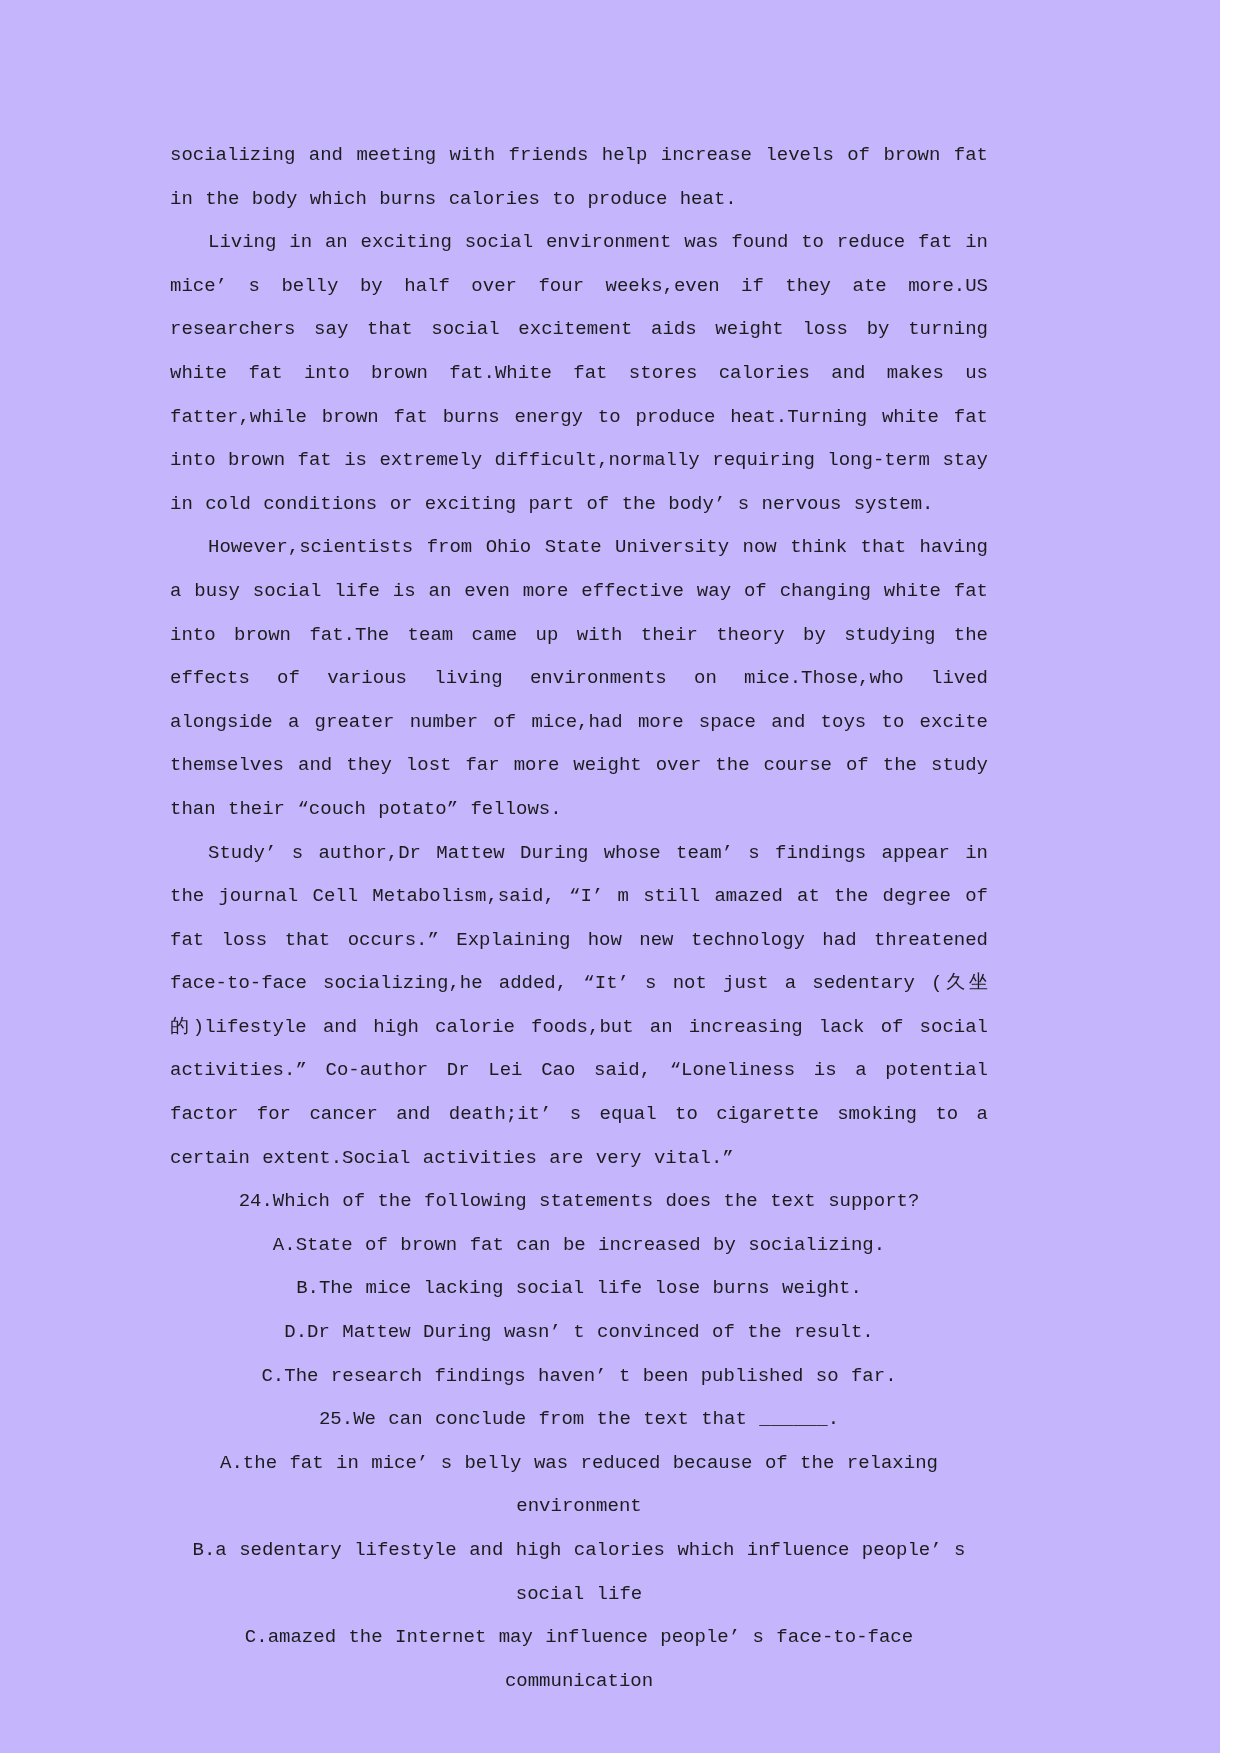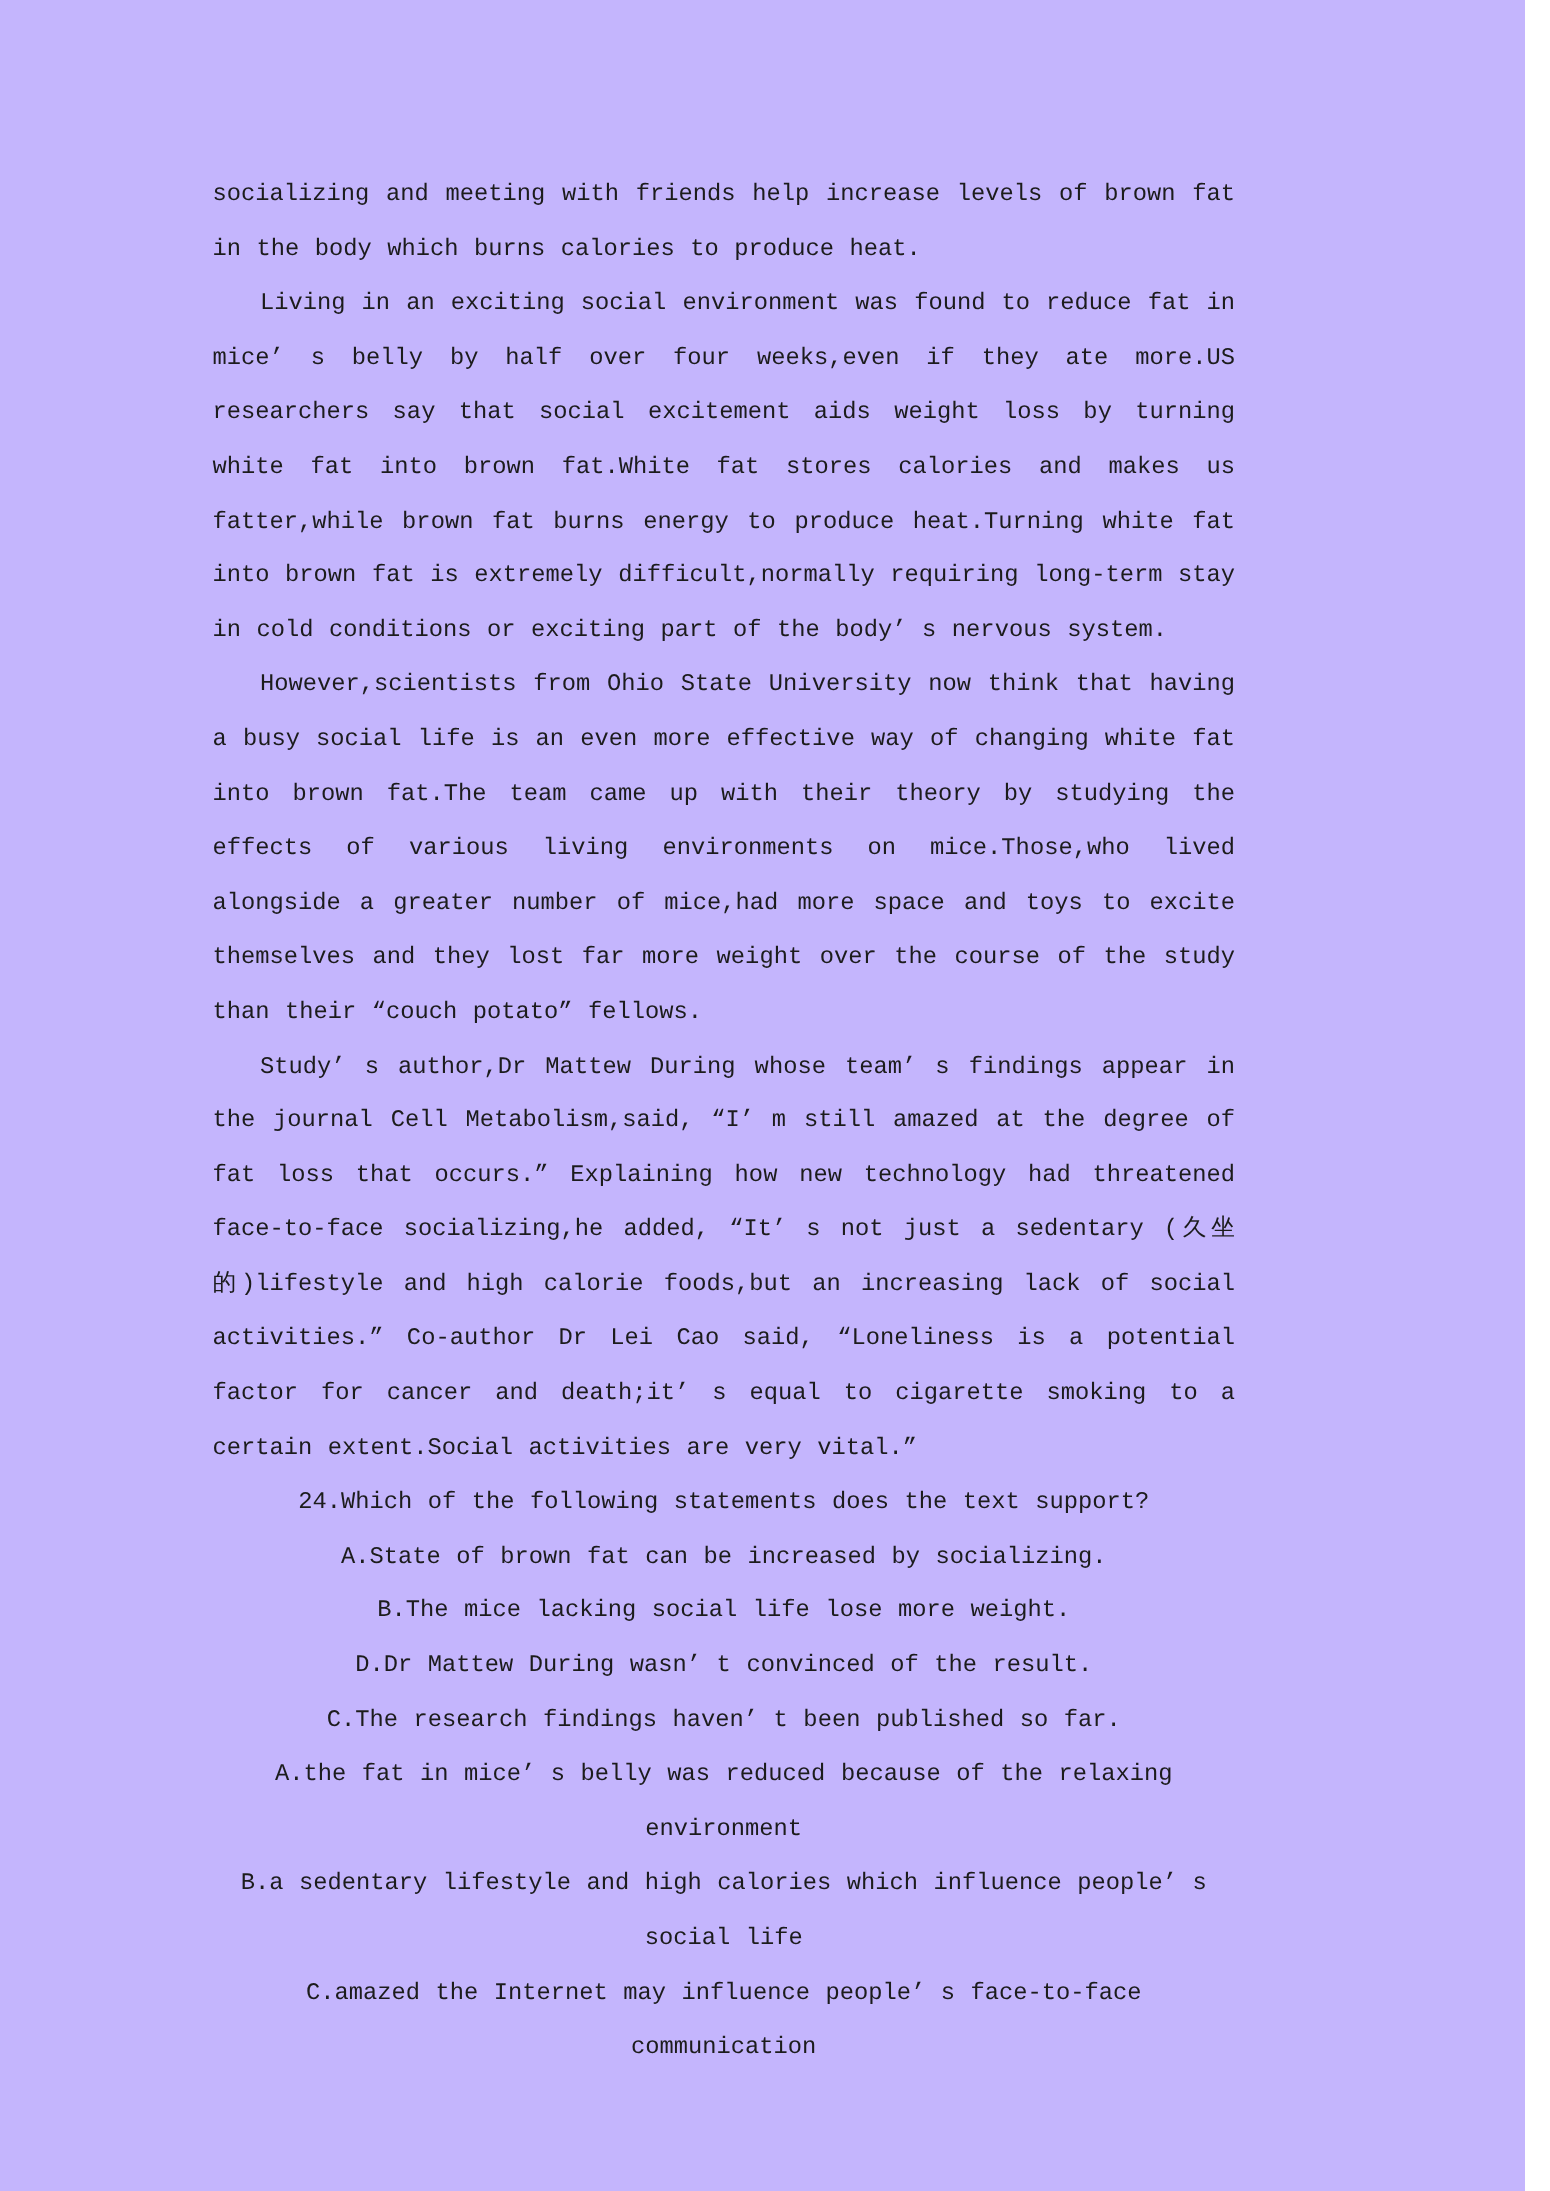--- a/index.html
+++ b/index.html
@@ -45,24 +45,25 @@
 
   <p class="para indent">Living in an exciting social environment was found to reduce fat in mice’ s belly by half over four weeks,even if they ate more.US researchers say that social excitement aids weight loss by turning white fat into brown fat.White fat stores calories and makes us fatter,while brown fat burns energy to produce heat.Turning white fat into brown fat is extremely difficult,normally requiring long-term stay in cold conditions or exciting part of the body’ s nervous system.</p>
 
   <p class="para indent">However,scientists from Ohio State University now think that having a busy social life is an even more effective way of changing white fat into brown fat.The team came up with their theory by studying the effects of various living environments on mice.Those,who lived alongside a greater number of mice,had more space and toys to excite themselves and they lost far more weight over the course of the study than their “couch potato” fellows.</p>
 
   <p class="para indent">Study’ s author,Dr Mattew During whose team’ s findings appear in the journal Cell Metabolism,said, “I’ m still amazed at the degree of fat loss that occurs.” Explaining how new technology had threatened face-to-face socializing,he added, “It’ s not just a sedentary (久坐的)lifestyle and high calorie foods,but an increasing lack of social activities.” Co-author Dr Lei Cao said, “Loneliness is a potential factor for cancer and death;it’ s equal to cigarette smoking to a certain extent.Social activities are very vital.”</p>
 
   <div>
     <p class="line">24.Which of the following statements does the text support?</p>
     <p class="line">A.State of brown fat can be increased by socializing.</p>
-    <p class="line">B.The mice lacking social life lose more weight.</p>
+    <p class="line">B.The mice lacking social life lose burns weight.</p>
     <p class="line">D.Dr Mattew During wasn’ t convinced of the result.</p>
     <p class="line">C.The research findings haven’ t been published so far.</p>
   </div>
 
   <div>
+    <p class="line">25.We can conclude from the text that ______.</p>
     <p class="line">A.the fat in mice’ s belly was reduced because of the relaxing environment</p>
     <p class="line">B.a sedentary lifestyle and high calories which influence people’ s social life</p>
     <p class="line">C.amazed the Internet may influence people’ s face-to-face communication</p>
   </div>
 
 </div>
 
 </body></html>

